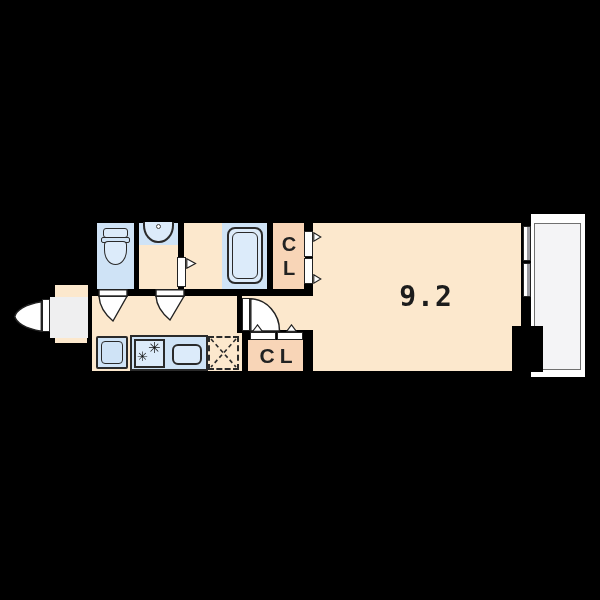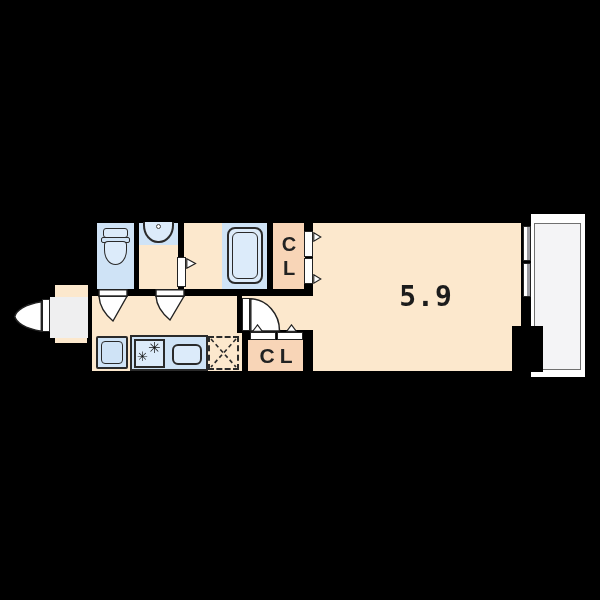--- a/index.html
+++ b/index.html
@@ -124,17 +124,17 @@
   <svg class="abs" style="left:252px;top:324px;" width="11" height="8" viewBox="0 0 11 8">
     <path d="M0.8,7.2 L5.5,0.8 L10.2,7.2 Z" fill="#fff" stroke="#222" stroke-width="1.1"></path>
   </svg>
   <svg class="abs" style="left:286px;top:324px;" width="11" height="8" viewBox="0 0 11 8">
     <path d="M0.8,7.2 L5.5,0.8 L10.2,7.2 Z" fill="#fff" stroke="#222" stroke-width="1.1"></path>
   </svg>
 
   <div class="abs" style="left:523px;top:226px;width:8px;height:35px;border:1px solid #222;background:linear-gradient(90deg,#ffffff 0 52%,#9a9aa0 52% 100%);"></div>
   <div class="abs" style="left:523px;top:263px;width:8px;height:34px;border:1px solid #222;background:linear-gradient(90deg,#ffffff 0 52%,#9a9aa0 52% 100%);"></div>
 
-  <div class="abs label size-label" style="left:396px;top:280px;width:60px;height:32px;">5.9</div>
+  <div class="abs label size-label" style="left:396px;top:280px;width:60px;height:32px;">9.2</div>
   <div class="abs label cl-vert" style="left:273px;top:227px;width:32px;height:60px;color:#222;">CL</div>
   <div class="abs label cl-horiz" style="left:248px;top:342px;width:57px;height:28px;color:#222;padding-left:4px;">CL</div>
 
 </div>
 
 </body></html>

